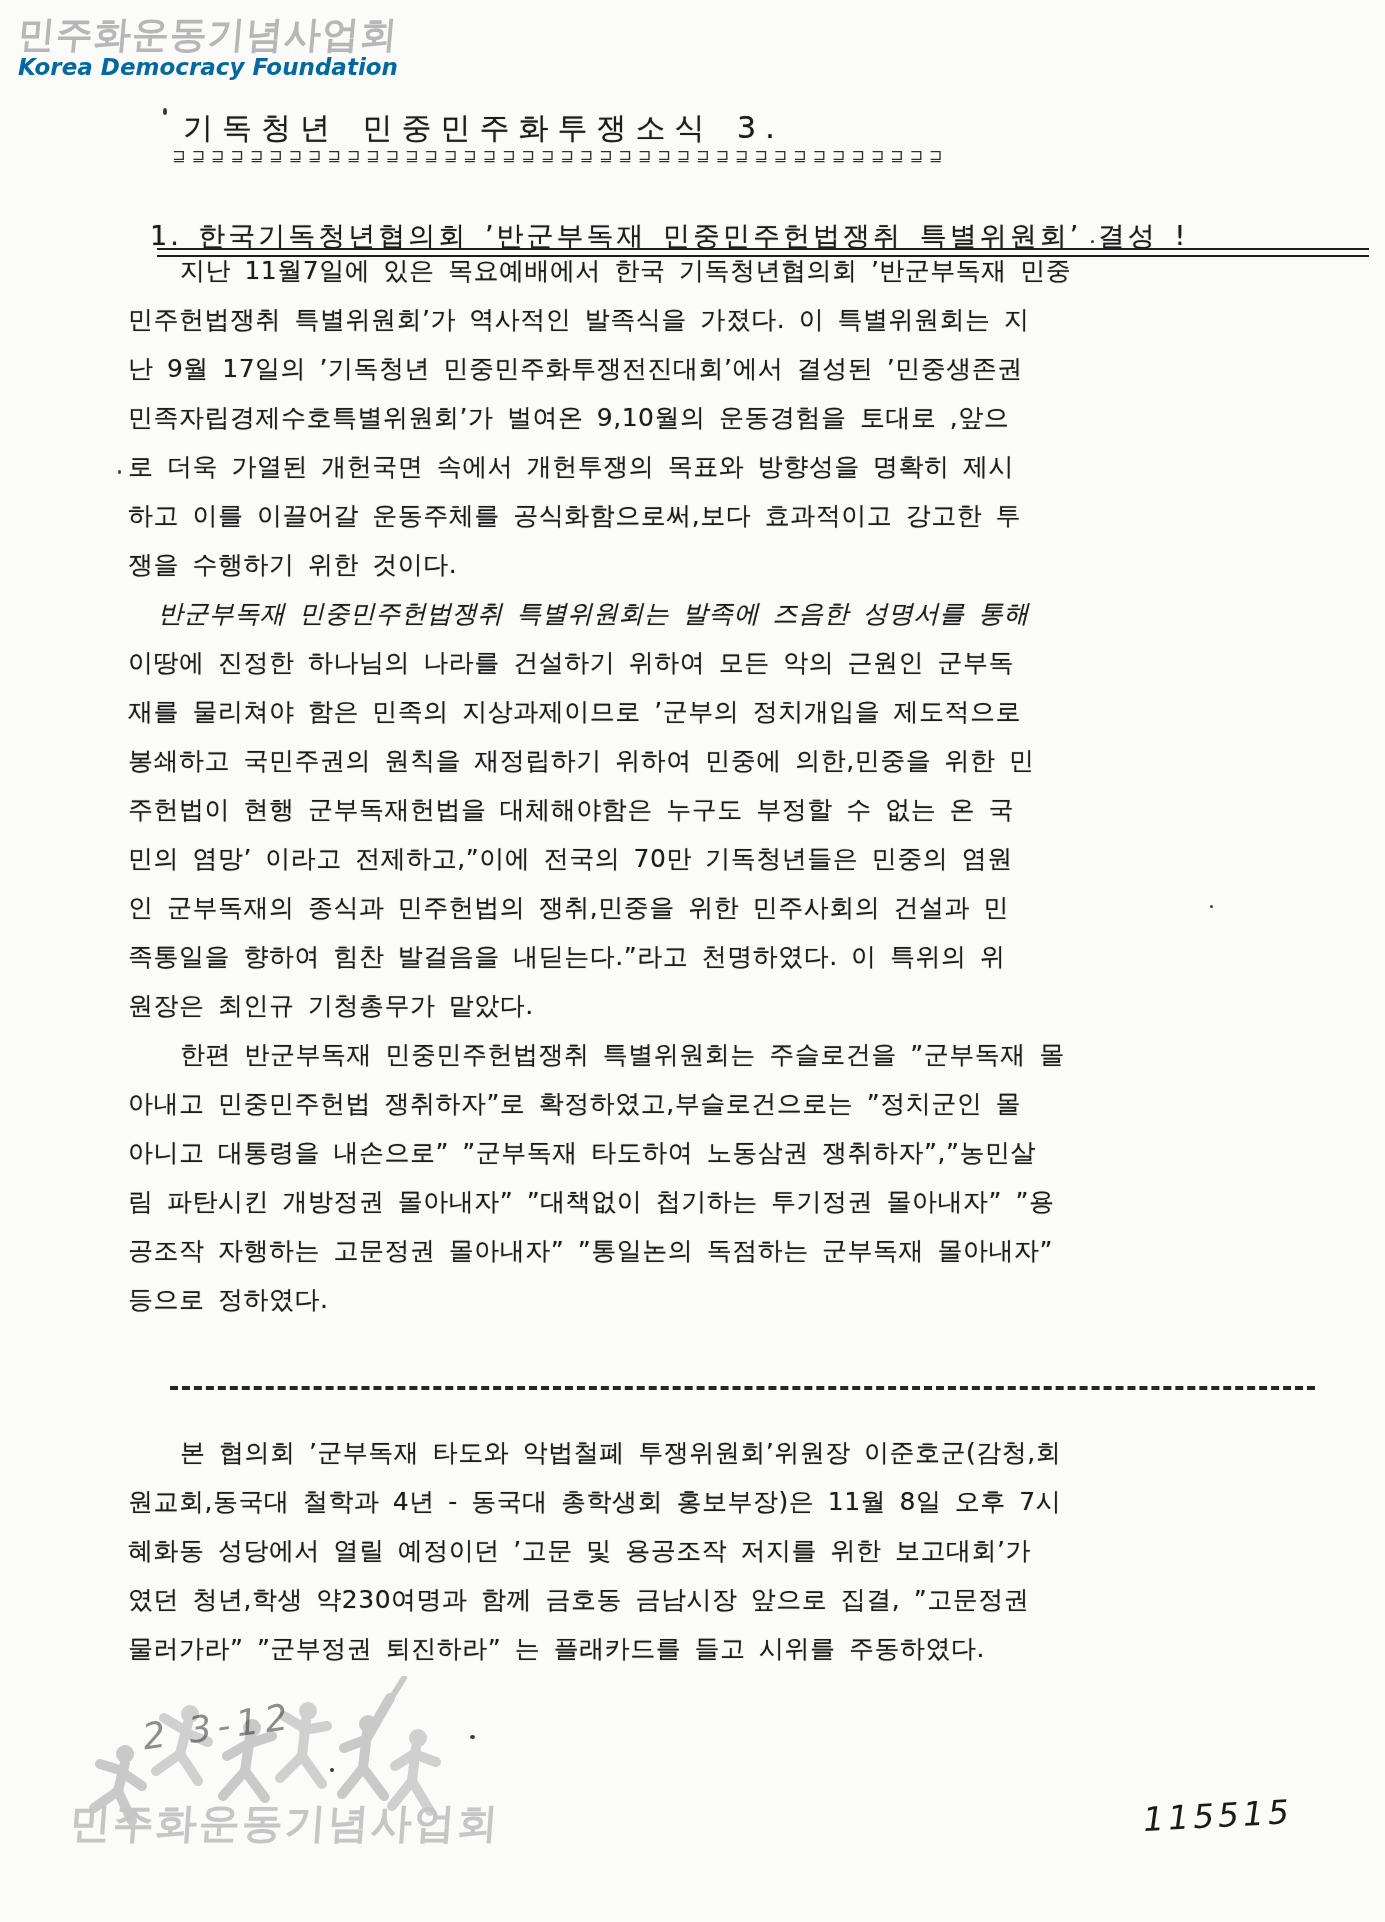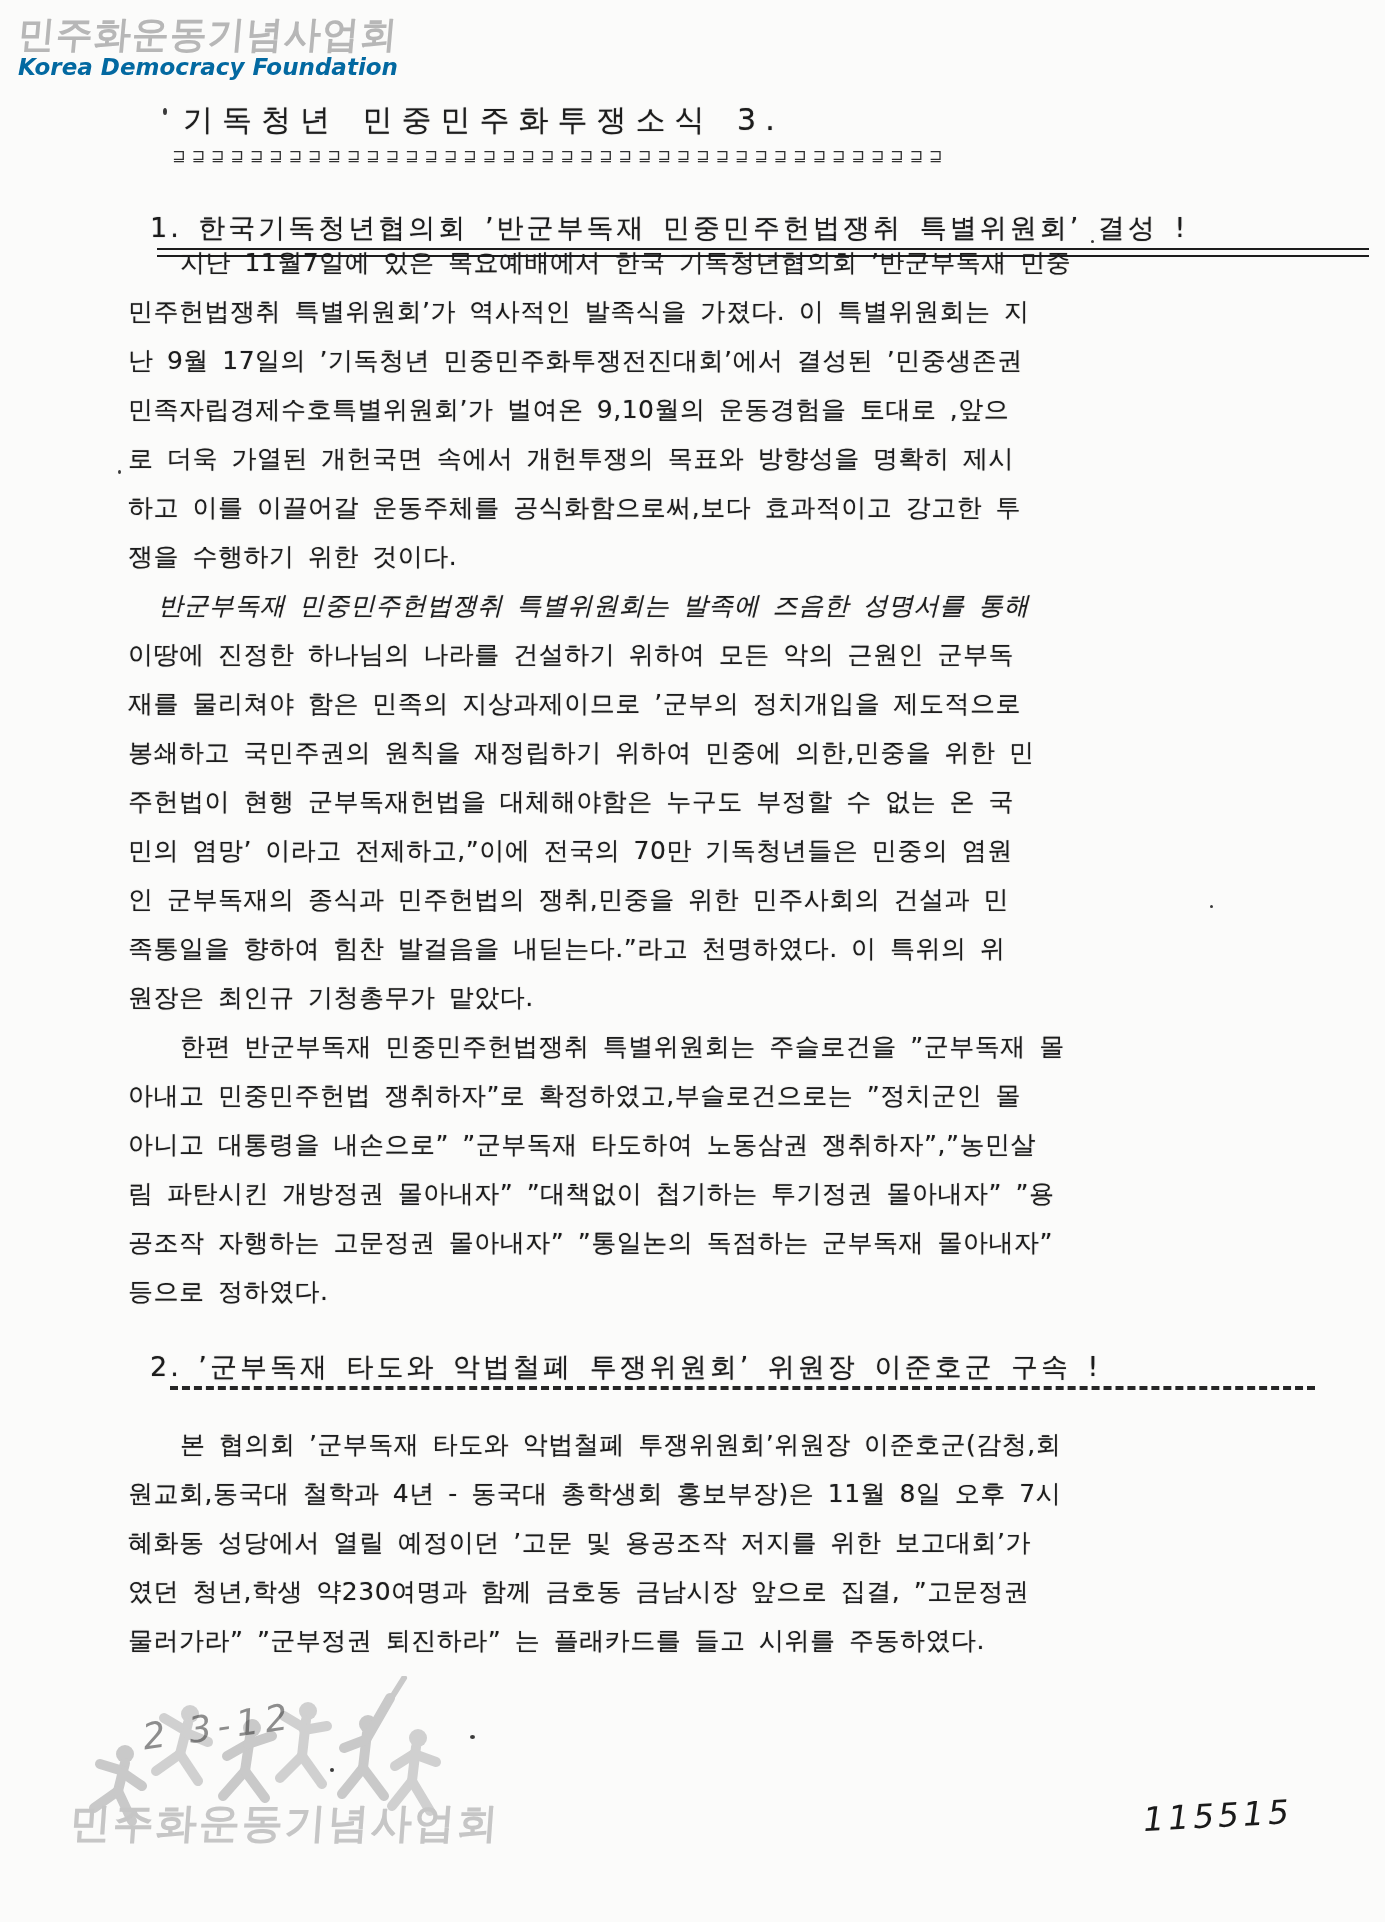--- a/index.html
+++ b/index.html
@@ -4,21 +4,21 @@
 <style>
   html,body{margin:0;padding:0;background:#e9e9e9;}
   .page{
     position:relative;width:1385px;height:1922px;margin:0 auto;
     background:#fbfbfa;overflow:hidden;
     font-family:"DejaVu Sans",sans-serif;color:#1c1c1c;
   }
   
   .typed{
     font-size:25px;letter-spacing:.5px;word-spacing:5px;line-height:49px;
-    white-space:nowrap;text-shadow:0 0 1px rgba(25,25,25,.5);
+    white-space:nowrap;text-shadow:0 0 1px rgba(25,25,25,.5);margin-top:8px;
   }
   .line{height:49px;}
   .indent-lg{padding-left:52px;}
   .indent-sm{padding-left:30px;font-style:italic;}
 
   .logo-kr{
     position:absolute;left:18px;top:10px;font-size:37px;font-weight:bold;
     color:#b7b7b7;letter-spacing:1px;transform:skewX(-5deg);white-space:nowrap;
   }
   .logo-en{
@@ -104,21 +104,20 @@
     <div class="line">원장은 최인규 기청총무가 맡았다.</div>
 
     <div class="line indent-lg">한편 반군부독재 민중민주헌법쟁취 특별위원회는 주슬로건을 ”군부독재 몰</div>
     <div class="line">아내고 민중민주헌법 쟁취하자”로 확정하였고,부슬로건으로는 ”정치군인 몰</div>
     <div class="line">아니고 대통령을 내손으로” ”군부독재 타도하여 노동삼권 쟁취하자”,”농민살</div>
     <div class="line">림 파탄시킨 개방정권 몰아내자” ”대책없이 첩기하는 투기정권 몰아내자” ”용</div>
     <div class="line">공조작 자행하는 고문정권 몰아내자” ”통일논의 독점하는 군부독재 몰아내자”</div>
     <div class="line">등으로 정하였다.</div>
   </div>
 
-  <div class="h2 typed">2. ’군부독재 타도와 악법철폐 투쟁위원회’ 위원장 이준호군 구속 !</div>
   <div class="h2-underline"></div>
 
   <div class="body2 typed">
     <div class="line indent-lg">본 협의회 ’군부독재 타도와 악법철폐 투쟁위원회’위원장 이준호군(감청,회</div>
     <div class="line">원교회,동국대 철학과 4년 - 동국대 총학생회 홍보부장)은 11월 8일 오후 7시</div>
     <div class="line">혜화동 성당에서 열릴 예정이던 ’고문 및 용공조작 저지를 위한 보고대회’가</div>
     <div class="line">였던 청년,학생 약230여명과 함께 금호동 금남시장 앞으로 집결, ”고문정권</div>
     <div class="line">물러가라” ”군부정권 퇴진하라” 는 플래카드를 들고 시위를 주동하였다.</div>
   </div>
 

